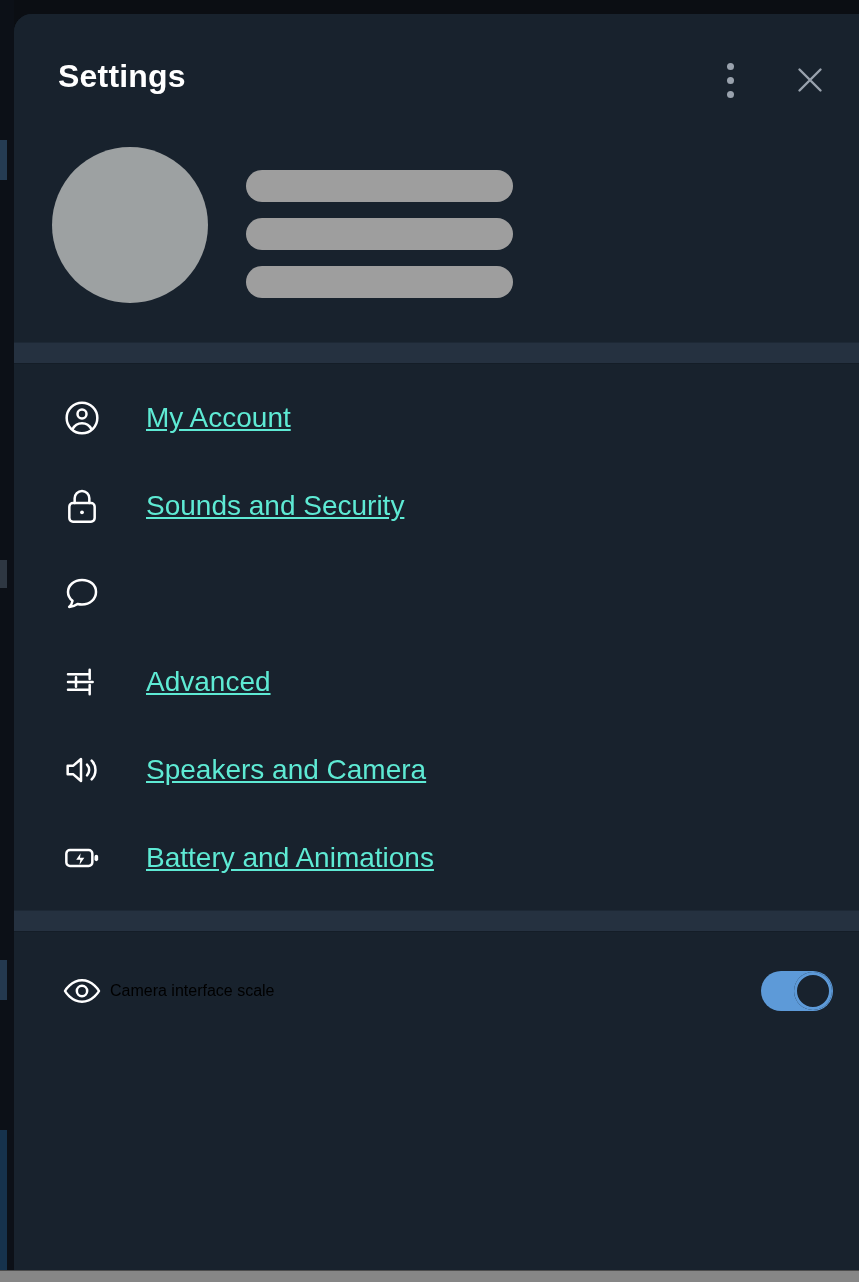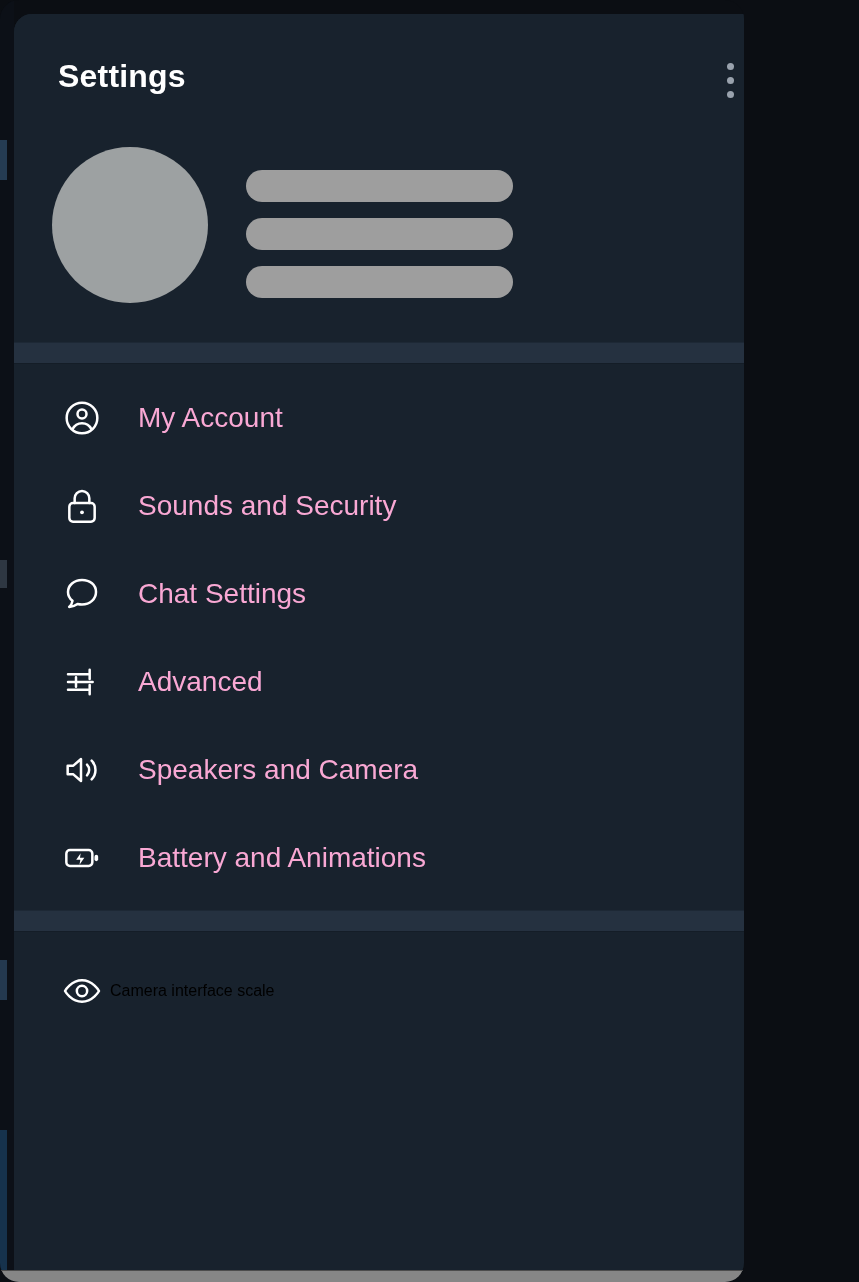--- a/index.html
+++ b/index.html
@@ -11,25 +11,24 @@
     width: 859px;
     height: 1282px;
     overflow: hidden;
     font-family: "Liberation Sans", sans-serif;
     -webkit-font-smoothing: antialiased;
   }
 
   
   #stage {
     position: relative;
-    width: 744px;
+    width: 859px;
     height: 1282px;
     background: #0b0e13;
     overflow: hidden;
-    border-radius: 19px;
   }
 
   
   .bg-strip {
     position: absolute;
     left: 0;
     top: 0;
     width: 14px;
     height: 1282px;
     background: #0c1017;
@@ -181,24 +180,25 @@
   .menu-row .ico {
     width: 56px;
     height: 56px;
     display: flex;
     align-items: center;
     justify-content: center;
     flex: 0 0 56px;
     color: #ffffff;
   }
   .menu-row .lbl {
-    margin-left: 28px;
+    margin-left: 36px;
     font-size: 28px;
-    color: #f9a8d4;
+    color: #5eead4;
     white-space: nowrap;
+    text-decoration: underline;
   }
   .menu-row .val {
     margin-left: auto;
     font-size: 28px;
     color: #7cc2f3;
     white-space: nowrap;
     padding-right: 18px;
   }
 
   
@@ -312,21 +312,20 @@
         </span>
         <span class="lbl">Sounds and Security</span>
       </div>
 
       <div class="menu-row">
         <span class="ico">
           <svg width="40" height="40" viewBox="0 0 24 24" fill="none" stroke="currentColor" stroke-width="1.5" stroke-linecap="round" stroke-linejoin="round">
             <path d="M12 3.6c-4.8 0-8.4 3.2-8.4 7.2 0 2.1 1 4 2.7 5.3-.2 1.4-.9 2.7-2 3.7 1.9-.1 3.6-.8 5-1.8 .9.2 1.8.3 2.7.3 4.8 0 8.4-3.2 8.4-7.5S16.8 3.6 12 3.6z"></path>
           </svg>
         </span>
-        <span class="lbl">Chat Settings</span>
       </div>
 
 
       <div class="menu-row">
         <span class="ico">
           <svg width="40" height="40" viewBox="0 0 24 24" fill="none" stroke="currentColor" stroke-width="1.5" stroke-linecap="round">
             <path d="M3.6 7.4h12.2M3.6 12h14.8M3.6 16.6h12.2"></path>
             <path d="M16.6 4.6v5.6M8.4 9.2v5.6M16.6 13.8v5.6"></path>
           </svg>
         </span>

